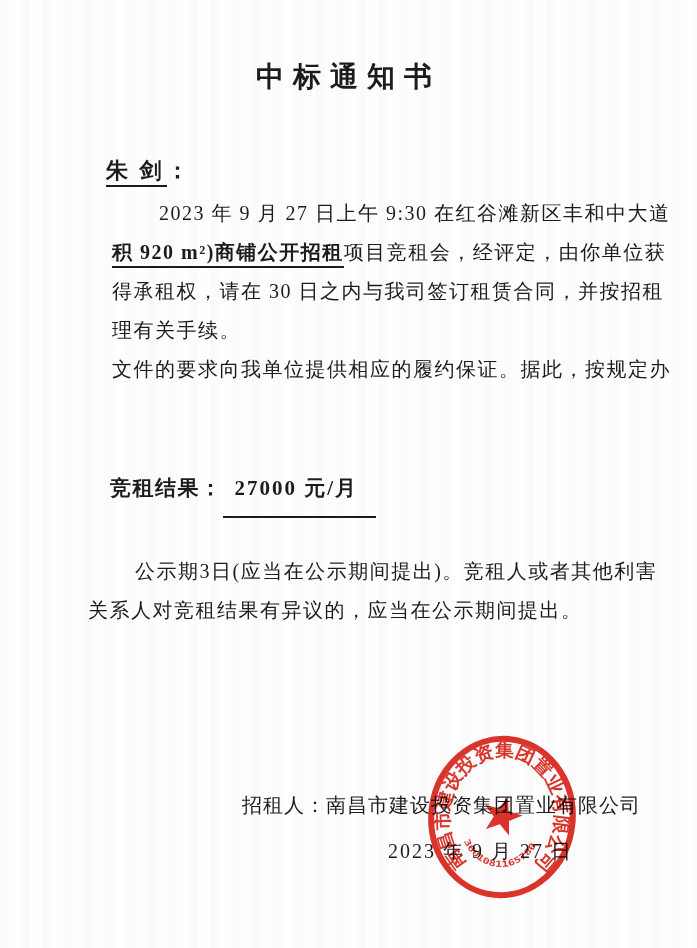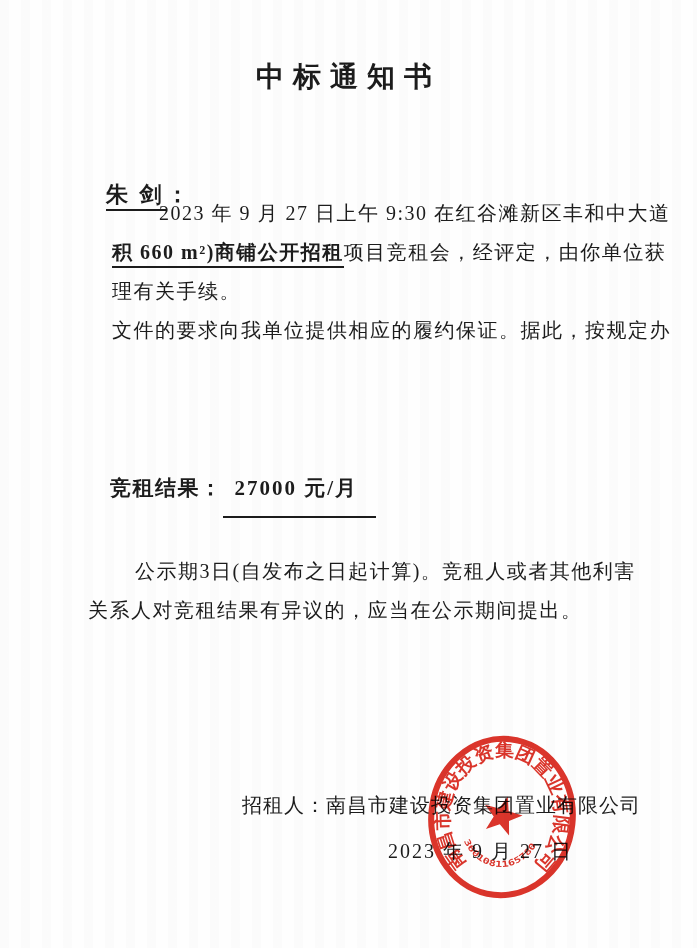--- a/index.html
+++ b/index.html
@@ -10,21 +10,21 @@
       #fefefe;
     font-family:"Liberation Serif","DejaVu Serif",serif;
     color:#1c1c1c;
   }
   .title{
     position:absolute;top:58px;left:0;width:100%;margin:0;
     text-align:center;font-size:28px;font-weight:600;letter-spacing:9px;
   }
   .recipient{
     position:absolute;left:106px;top:156px;
-    font-size:22px;font-weight:700;letter-spacing:3px;white-space:nowrap;margin-top:24px;
+    font-size:22px;font-weight:700;letter-spacing:3px;white-space:nowrap;
   }
   .recipient-name{border-bottom:2px solid #1c1c1c;padding:0 2px 2px 0;}
   .para{position:absolute;left:88px;white-space:nowrap;}
   .para .line{height:39px;line-height:39px;font-size:20px;letter-spacing:1.5px;}
   .para1{top:194px;margin-left:24px;}
   .para2{top:552px;}
   .line.indent{padding-left:47px;}
   .line.indent2{padding-left:45px;}
   .em{font-weight:700;border-bottom:2px solid #1c1c1c;padding-bottom:3px;}
   .result{
@@ -54,31 +54,32 @@
 <div class="page">
 
   <h1 class="title">中标通知书</h1>
 
   <div class="recipient">
     <span class="recipient-name">朱 剑</span><span>：</span>
   </div>
 
   <div class="para para1">
     <div class="line indent">2023 年 9 月 27 日上午 9:30 在红谷滩新区丰和中大道</div>
-    <div class="line"><span class="em">积 660 m²)商铺公开招租</span><span>项目竞租会，经评定，由你单位获</span></div>
+    <div class="line"><span class="em">积 920 m²)商铺公开招租</span><span>项目竞租会，经评定，由你单位获</span></div>
+    <div class="line">得承租权，请在 30 日之内与我司签订租赁合同，并按招租</div>
     <div class="line">理有关手续。</div>
     <div class="line">文件的要求向我单位提供相应的履约保证。据此，按规定办</div>
   </div>
 
   <div class="result">
     <span>竞租结果：</span><span class="result-value">27000 元/月</span>
   </div>
 
   <div class="para para2">
-    <div class="line indent">公示期3日(自发布之日起计算)。竞租人或者其他利害</div>
+    <div class="line indent">公示期3日(应当在公示期间提出)。竞租人或者其他利害</div>
     <div class="line">关系人对竞租结果有异议的，应当在公示期间提出。</div>
   </div>
 
   <div class="footer-lessor">
     <span>招租人：</span><span>南昌市建设投资集团置业有限公司</span>
   </div>
 
   <div class="footer-date">2023 年 9 月 27 日</div>
 
   <div class="stamp">

